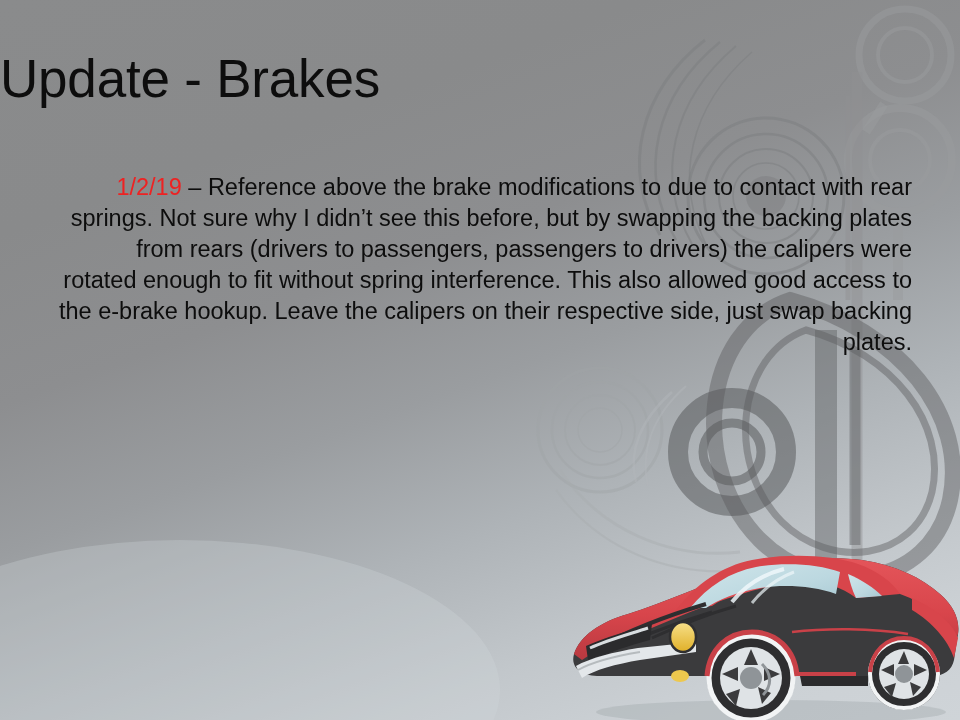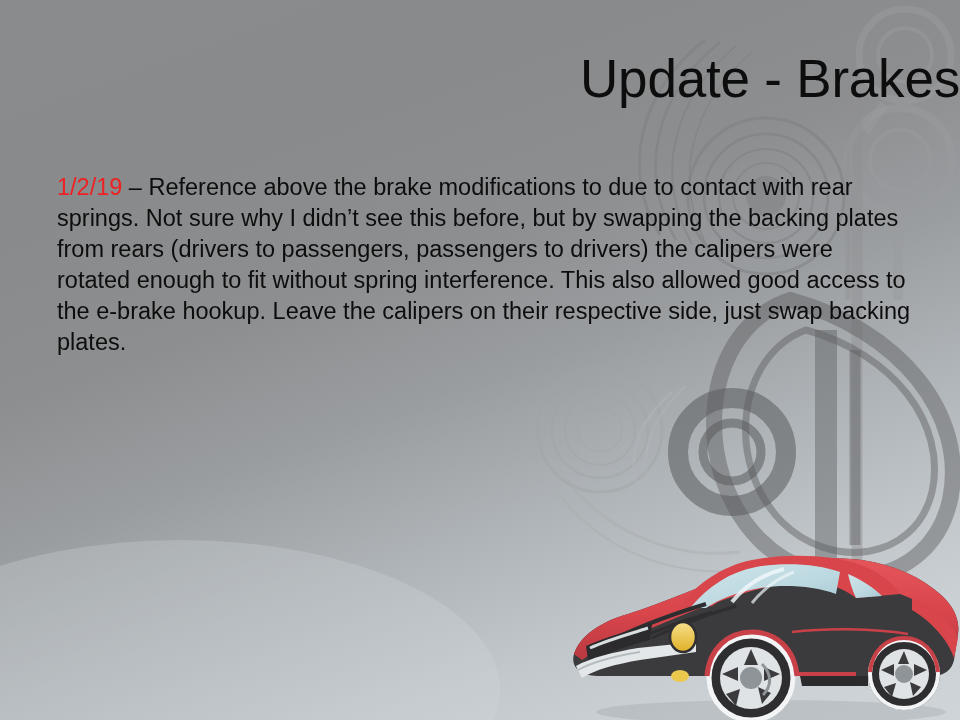--- a/index.html
+++ b/index.html
@@ -34,40 +34,40 @@
     height: 720px;
     pointer-events: none;
   }
 
   
   #title {
     position: absolute;
     left: 0;
     top: 48px;
     width: 960px;
-    text-align: right;
+    text-align: left;
     font-size: 53px;
     line-height: 62px;
     color: #0d0d0d;
     font-weight: 400;
     letter-spacing: -0.2px;
     white-space: nowrap;
   }
 
   
   #body-text {
     position: absolute;
     left: 57px;
     top: 172px;
     width: 855px;
     font-size: 23.5px;
     line-height: 31px;
     color: #0d0d0d;
     font-weight: 400;
-    text-align: left;
+    text-align: right;
   }
   #body-text .date {
     color: #ee2222;
   }
 
   
   #footer {
     position: absolute;
     left: 18px;
     top: 683px;

